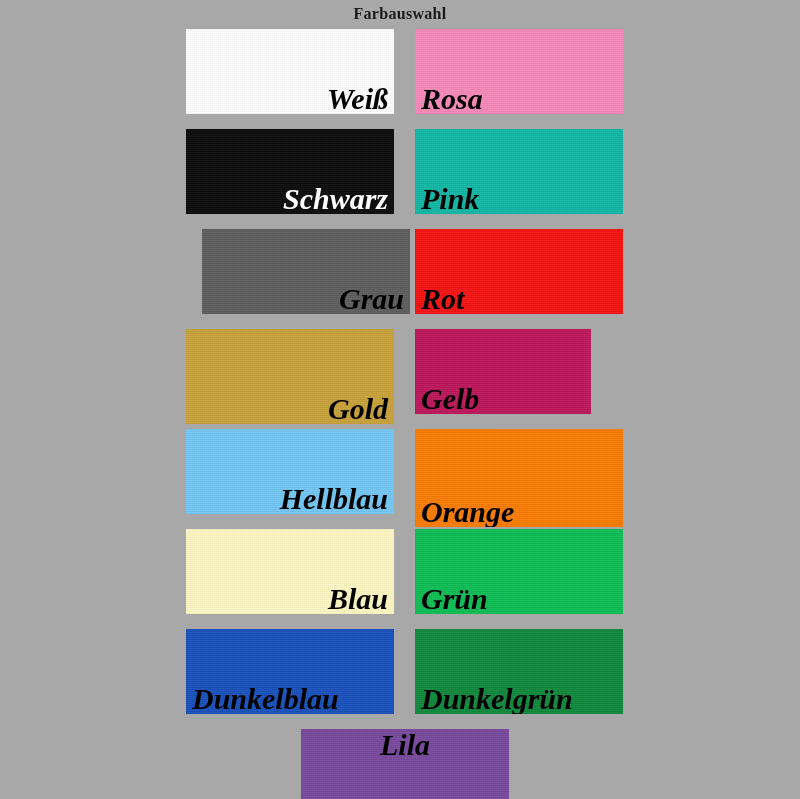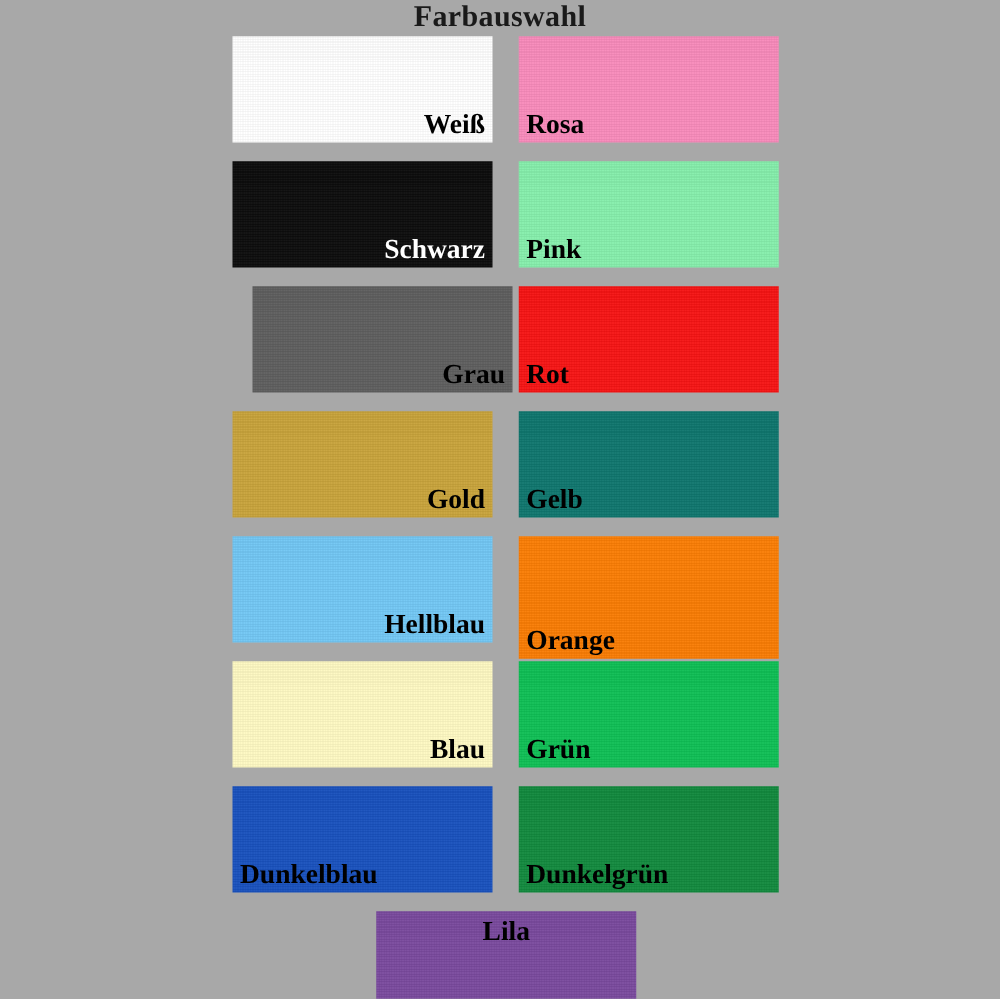--- a/index.html
+++ b/index.html
@@ -15,21 +15,21 @@
     overflow: hidden;
     position: relative;
   }
 
   #page-title {
     position: absolute;
     left: 0;
     top: 1px;
     width: 800px;
     text-align: center;
-    font-size: 24px;
+    font-size: 16px;
     font-weight: bold;
     color: #1a1a1a;
     letter-spacing: 0.3px;
     line-height: 26px;
     font-family: "Liberation Serif", "DejaVu Serif", serif;
   }
 
   #swatch-grid {
     position: absolute;
     left: 186px;
@@ -44,26 +44,27 @@
     height: 85px;
     box-sizing: border-box;
     overflow: hidden;
   }
 
   .swatch-label {
     position: absolute;
     left: 6px;
     right: 6px;
     bottom: 2px;
-    font-size: 22px;
+    font-size: 30px;
     font-weight: bold;
     line-height: 26px;
     color: #000000;
     white-space: nowrap;
     font-family: "Liberation Serif", "DejaVu Serif", serif;
+    font-style: italic;
   }
 
   
   .col-0 .swatch-label { text-align: right; }
   .col-1 .swatch-label { text-align: left; }
 
   
   .swatch.wide-center .swatch-label {
     bottom: auto;
     top: 3px;
@@ -91,37 +92,37 @@
       <div class="swatch-label" style="color: rgb(0, 0, 0); text-align: right;">Weiß</div>
     </div>
     <div class="swatch col-1" style="width: 208px; height: 85px; top: 0px; left: 229px; background: rgb(248, 139, 187);">
       <div class="texture"></div>
       <div class="swatch-label" style="color: rgb(0, 0, 0); text-align: left;">Rosa</div>
     </div>
     <div class="swatch col-0" style="width: 208px; height: 85px; top: 100px; left: 0px; background: rgb(13, 13, 13);">
       <div class="texture"></div>
       <div class="swatch-label" style="color: rgb(255, 255, 255); text-align: right;">Schwarz</div>
     </div>
-    <div class="swatch col-1" style="width: 208px; height: 85px; top: 100px; left: 229px; background: #86efac;">
+    <div class="swatch col-1" style="width: 208px; height: 85px; top: 100px; left: 229px; background: #14b8a6;">
       <div class="texture"></div>
       <div class="swatch-label" style="color: rgb(0, 0, 0); text-align: left;">Pink</div>
     </div>
     <div class="swatch col-0" style="width: 208px; height: 85px; top: 200px; left: 0px; background: rgb(95, 95, 95); margin-left: 16px;">
       <div class="texture"></div>
       <div class="swatch-label" style="color: rgb(0, 0, 0); text-align: right;">Grau</div>
     </div>
     <div class="swatch col-1" style="width: 208px; height: 85px; top: 200px; left: 229px; background: rgb(246, 20, 20);">
       <div class="texture"></div>
       <div class="swatch-label" style="color: rgb(0, 0, 0); text-align: left;">Rot</div>
     </div>
-    <div class="swatch col-0" style="width: 208px; height: 85px; top: 300px; left: 0px; background: rgb(201, 164, 60);">
+    <div class="swatch col-0" style="width: 208px; height: 95px; top: 300px; left: 0px; background: rgb(201, 164, 60);">
       <div class="texture"></div>
       <div class="swatch-label" style="color: rgb(0, 0, 0); text-align: right;">Gold</div>
     </div>
-    <div class="swatch col-1" style="width: 208px; height: 85px; top: 300px; left: 229px; background: #0f766e;">
+    <div class="swatch col-1" style="width: 176px; height: 85px; top: 300px; left: 229px; background: #be185d;">
       <div class="texture"></div>
       <div class="swatch-label" style="color: rgb(0, 0, 0); text-align: left;">Gelb</div>
     </div>
     <div class="swatch col-0" style="width: 208px; height: 85px; top: 400px; left: 0px; background: rgb(115, 200, 245);">
       <div class="texture"></div>
       <div class="swatch-label" style="color: rgb(0, 0, 0); text-align: right;">Hellblau</div>
     </div>
     <div class="swatch col-1" style="width: 208px; height: 98px; top: 400px; left: 229px; background: rgb(250, 125, 5);">
       <div class="texture"></div>
       <div class="swatch-label" style="color: rgb(0, 0, 0); text-align: left;">Orange</div>

